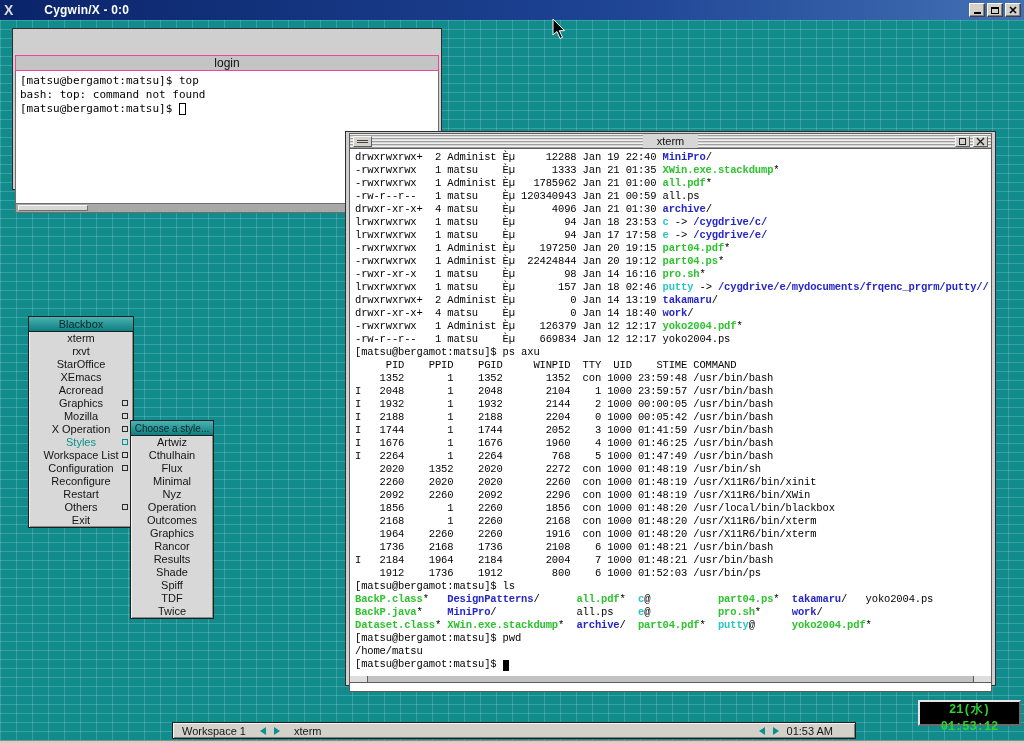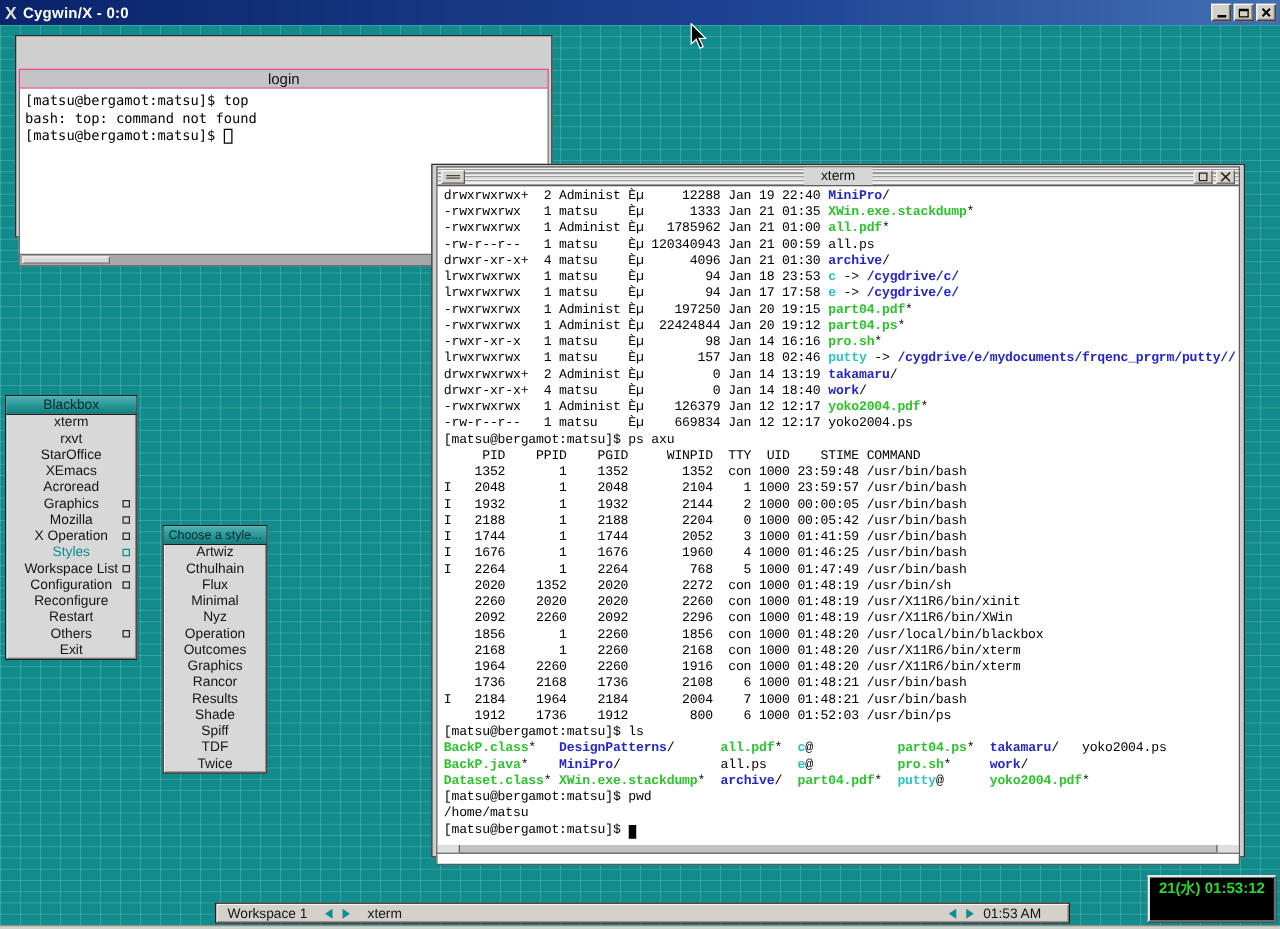--- a/index.html
+++ b/index.html
@@ -5,21 +5,21 @@
   * { margin:0; padding:0; box-sizing:border-box; }
   html,body { width:1024px; height:743px; overflow:hidden; font-family:"Liberation Sans", sans-serif; }
   #screen { position:relative; width:1024px; height:743px; background:#c8c4bc; }
 
   
   #win-titlebar { position:absolute; left:0; top:0; width:1024px; height:20px;
     background:linear-gradient(90deg,#0a246a 0%,#1b3c8c 55%,#406cb2 100%);
     background:linear-gradient(90deg,#0a246a 0%,#1e4494 60%,#4270b4 100%);
     display:flex; align-items:center; padding:0 3px 0 4px; }
   #win-logo { color:#dcdcdc; font-weight:bold; font-size:14px; margin-right:5px; line-height:18px; }
-  #win-title { color:#ffffff; font-size:12px; font-weight:bold; letter-spacing:0.2px; flex:1; }
+  #win-title { color:#ffffff; font-size:12px; font-weight:bold; letter-spacing:0.2px; flex:1;margin-left:26px; }
   .win-btn { width:16px; height:14px; background:#d4d0c8; border:1px solid;
     border-color:#ffffff #404040 #404040 #ffffff; box-shadow:inset -1px -1px 0 #808080;
     margin-left:2px; display:flex; align-items:flex-end; justify-content:center; }
   .glyph-min { width:7px; height:2px; background:#000; margin-bottom:2px; }
   .win-btn.center { align-items:center; }
   .glyph-max { width:8px; height:7px; border:1px solid #000; border-top-width:2px; }
 
   
   #desktop { position:absolute; left:0; top:20px; width:1024px; height:720px;
     background-color:var(--desktop,#118b8b);
@@ -81,41 +81,41 @@
 
   
   .bb-menu { position:absolute; background:#d8d8d8; border:1px solid #1f1f1f;
     box-shadow:inset 1px 1px 0 #f2f2f2, inset -1px -1px 0 #8c8c8c; z-index:4; }
   .bb-title { height:15px; line-height:15px; text-align:center; font-size:11px; color:#062828;
     background:linear-gradient(180deg,#4cb2b2 0%,#0c7f7f 100%); border-bottom:1px solid #1f1f1f; }
   .bb-item { position:relative; height:13px; line-height:13px; text-align:center; font-size:11px; color:#141414; }
   .bb-item .subsq { position:absolute; right:5px; top:3px; width:6px; height:6px; border:1px solid #2a2a2a; }
   .bb-item.hl .mlabel { color:var(--menu-teal,#0c8f8f); }
   .bb-item.hl .subsq { border-color:var(--menu-teal,#0c8f8f); }
-  #blackbox-menu { left:4px; top:316px; width:106px; }
+  #blackbox-menu { left:28px; top:316px; width:106px; }
   #style-menu { left:130px; top:420px; width:84px; z-index:5; }
   #style-menu .bb-title { font-size:10px; }
 
   
   #toolbar { position:absolute; left:172px; top:722px; width:684px; height:17px; z-index:6;
     background:#d4d1ca; border:1px solid #1f1f1f;
     box-shadow:inset 1px 1px 0 #f6f6f6, inset -1px -1px 0 #7c7c7c;
     display:flex; align-items:center; font-size:11px; color:#141414; }
   #tb-workspace { margin-left:9px; }
   .tb-arrow { width:0; height:0; border-style:solid; display:inline-block; }
   .tb-arrow.left { border-width:4px 6px 4px 0; border-color:transparent var(--menu-teal,#0f8b8b) transparent transparent; }
   .tb-arrow.right { border-width:4px 0 4px 6px; border-color:transparent transparent transparent var(--menu-teal,#0f8b8b); }
   .tb-gap-s { width:8px; } .tb-gap-m { width:14px; }
   #tb-window { flex:1; }
   #tb-clock { margin:0 22px 0 8px; }
 
   
-  #corner-clock { position:absolute; left:918px; top:700px; width:103px; height:38px; z-index:6;
+  #corner-clock { position:absolute; left:918px; top:700px; width:103px; height:26px; z-index:6;
     background:#000; border:2px solid; border-color:#e6e6e6 #6a6a6a #6a6a6a #e6e6e6;
-    color:var(--clock-green,#2ed52e); font-family:Liberation Sans, sans-serif;
+    color:var(--clock-green,#2ed52e); font-family:Liberation Mono, monospace;
     font-size:12px; font-weight:bold; text-align:center; line-height:17px; }
 
   #mouse-cursor { position:absolute; left:552px; top:18px; z-index:10; }
 </style>
 </head>
 <body>
 
 <div id="screen">
 
   <div id="win-titlebar">

